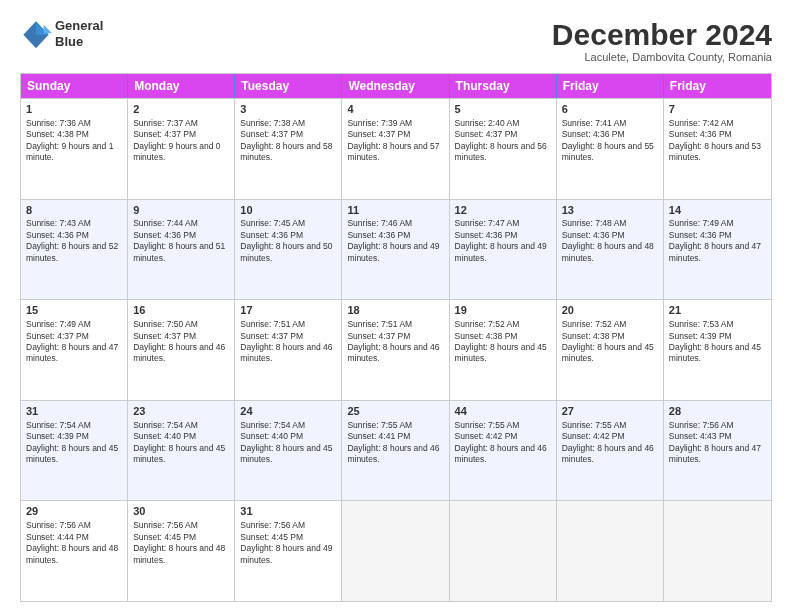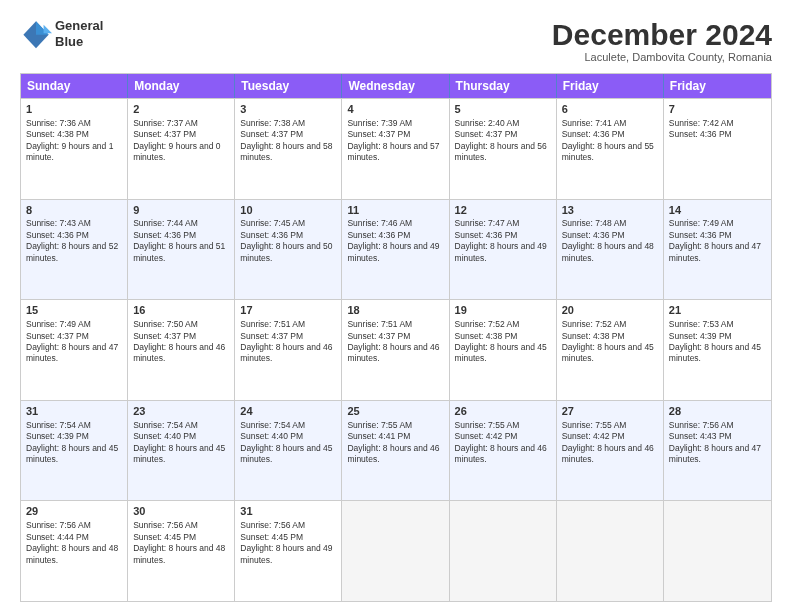--- a/index.html
+++ b/index.html
@@ -53,21 +53,21 @@
     }
     .calendar {
       flex: 1;
       display: flex;
       flex-direction: column;
       border: 1px solid #ccc;
     }
     .cal-header {
       display: grid;
       grid-template-columns: repeat(7, 1fr);
-      background: #8b5cf6;
+      background: #d946ef;
     }
     .cal-header-cell {
       color: #fff;
       font-size: 12px;
       font-weight: bold;
       padding: 5px 6px;
       text-align: left;
       border-right: 1px solid #5580cc;
     }
     .cal-header-cell:last-child { border-right: none; }
@@ -134,21 +134,21 @@
         <div class="cal-header-cell">Friday</div>
       </div>
     <div class="cal-body" id="cal-body">
         <div class="cal-row">
           <div class="cal-cell"><span class="day-num">1</span><span>Sunrise: 7:36 AM</span><br><span>Sunset: 4:38 PM</span><br><span>Daylight: 9 hours and 1 minute.</span></div>
           <div class="cal-cell"><span class="day-num">2</span><span>Sunrise: 7:37 AM</span><br><span>Sunset: 4:37 PM</span><br><span>Daylight: 9 hours and 0 minutes.</span></div>
           <div class="cal-cell"><span class="day-num">3</span><span>Sunrise: 7:38 AM</span><br><span>Sunset: 4:37 PM</span><br><span>Daylight: 8 hours and 58 minutes.</span></div>
           <div class="cal-cell"><span class="day-num">4</span><span>Sunrise: 7:39 AM</span><br><span>Sunset: 4:37 PM</span><br><span>Daylight: 8 hours and 57 minutes.</span></div>
           <div class="cal-cell"><span class="day-num">5</span><span>Sunrise: 2:40 AM</span><br><span>Sunset: 4:37 PM</span><br><span>Daylight: 8 hours and 56 minutes.</span></div>
           <div class="cal-cell"><span class="day-num">6</span><span>Sunrise: 7:41 AM</span><br><span>Sunset: 4:36 PM</span><br><span>Daylight: 8 hours and 55 minutes.</span></div>
-          <div class="cal-cell"><span class="day-num">7</span><span>Sunrise: 7:42 AM</span><br><span>Sunset: 4:36 PM</span><br></div>
+          <div class="cal-cell"><span class="day-num">7</span><span>Sunrise: 7:42 AM</span><br><span>Sunset: 4:36 PM</span><br><span>Daylight: 8 hours and 53 minutes.</span></div>
         </div>
         <div class="cal-row">
           <div class="cal-cell alt-row"><span class="day-num">8</span><span>Sunrise: 7:43 AM</span><br><span>Sunset: 4:36 PM</span><br><span>Daylight: 8 hours and 52 minutes.</span></div>
           <div class="cal-cell alt-row"><span class="day-num">9</span><span>Sunrise: 7:44 AM</span><br><span>Sunset: 4:36 PM</span><br><span>Daylight: 8 hours and 51 minutes.</span></div>
           <div class="cal-cell alt-row"><span class="day-num">10</span><span>Sunrise: 7:45 AM</span><br><span>Sunset: 4:36 PM</span><br><span>Daylight: 8 hours and 50 minutes.</span></div>
           <div class="cal-cell alt-row"><span class="day-num">11</span><span>Sunrise: 7:46 AM</span><br><span>Sunset: 4:36 PM</span><br><span>Daylight: 8 hours and 49 minutes.</span></div>
           <div class="cal-cell alt-row"><span class="day-num">12</span><span>Sunrise: 7:47 AM</span><br><span>Sunset: 4:36 PM</span><br><span>Daylight: 8 hours and 49 minutes.</span></div>
           <div class="cal-cell alt-row"><span class="day-num">13</span><span>Sunrise: 7:48 AM</span><br><span>Sunset: 4:36 PM</span><br><span>Daylight: 8 hours and 48 minutes.</span></div>
           <div class="cal-cell alt-row"><span class="day-num">14</span><span>Sunrise: 7:49 AM</span><br><span>Sunset: 4:36 PM</span><br><span>Daylight: 8 hours and 47 minutes.</span></div>
         </div>
@@ -159,21 +159,21 @@
           <div class="cal-cell"><span class="day-num">18</span><span>Sunrise: 7:51 AM</span><br><span>Sunset: 4:37 PM</span><br><span>Daylight: 8 hours and 46 minutes.</span></div>
           <div class="cal-cell"><span class="day-num">19</span><span>Sunrise: 7:52 AM</span><br><span>Sunset: 4:38 PM</span><br><span>Daylight: 8 hours and 45 minutes.</span></div>
           <div class="cal-cell"><span class="day-num">20</span><span>Sunrise: 7:52 AM</span><br><span>Sunset: 4:38 PM</span><br><span>Daylight: 8 hours and 45 minutes.</span></div>
           <div class="cal-cell"><span class="day-num">21</span><span>Sunrise: 7:53 AM</span><br><span>Sunset: 4:39 PM</span><br><span>Daylight: 8 hours and 45 minutes.</span></div>
         </div>
         <div class="cal-row">
           <div class="cal-cell alt-row"><span class="day-num">31</span><span>Sunrise: 7:54 AM</span><br><span>Sunset: 4:39 PM</span><br><span>Daylight: 8 hours and 45 minutes.</span></div>
           <div class="cal-cell alt-row"><span class="day-num">23</span><span>Sunrise: 7:54 AM</span><br><span>Sunset: 4:40 PM</span><br><span>Daylight: 8 hours and 45 minutes.</span></div>
           <div class="cal-cell alt-row"><span class="day-num">24</span><span>Sunrise: 7:54 AM</span><br><span>Sunset: 4:40 PM</span><br><span>Daylight: 8 hours and 45 minutes.</span></div>
           <div class="cal-cell alt-row"><span class="day-num">25</span><span>Sunrise: 7:55 AM</span><br><span>Sunset: 4:41 PM</span><br><span>Daylight: 8 hours and 46 minutes.</span></div>
-          <div class="cal-cell alt-row"><span class="day-num">26</span><span>Sunrise: 7:55 AM</span><br><span>Sunset: 4:42 PM</span><br><span>Daylight: 8 hours and 46 minutes.</span></div>
+          <div class="cal-cell alt-row"><span class="day-num">44</span><span>Sunrise: 7:55 AM</span><br><span>Sunset: 4:42 PM</span><br><span>Daylight: 8 hours and 46 minutes.</span></div>
           <div class="cal-cell alt-row"><span class="day-num">27</span><span>Sunrise: 7:55 AM</span><br><span>Sunset: 4:42 PM</span><br><span>Daylight: 8 hours and 46 minutes.</span></div>
           <div class="cal-cell alt-row"><span class="day-num">28</span><span>Sunrise: 7:56 AM</span><br><span>Sunset: 4:43 PM</span><br><span>Daylight: 8 hours and 47 minutes.</span></div>
         </div>
         <div class="cal-row">
           <div class="cal-cell"><span class="day-num">29</span><span>Sunrise: 7:56 AM</span><br><span>Sunset: 4:44 PM</span><br><span>Daylight: 8 hours and 48 minutes.</span></div>
           <div class="cal-cell"><span class="day-num">30</span><span>Sunrise: 7:56 AM</span><br><span>Sunset: 4:45 PM</span><br><span>Daylight: 8 hours and 48 minutes.</span></div>
           <div class="cal-cell"><span class="day-num">31</span><span>Sunrise: 7:56 AM</span><br><span>Sunset: 4:45 PM</span><br><span>Daylight: 8 hours and 49 minutes.</span></div>
           <div class="cal-cell empty"></div>
           <div class="cal-cell empty"></div>
           <div class="cal-cell empty"></div>

